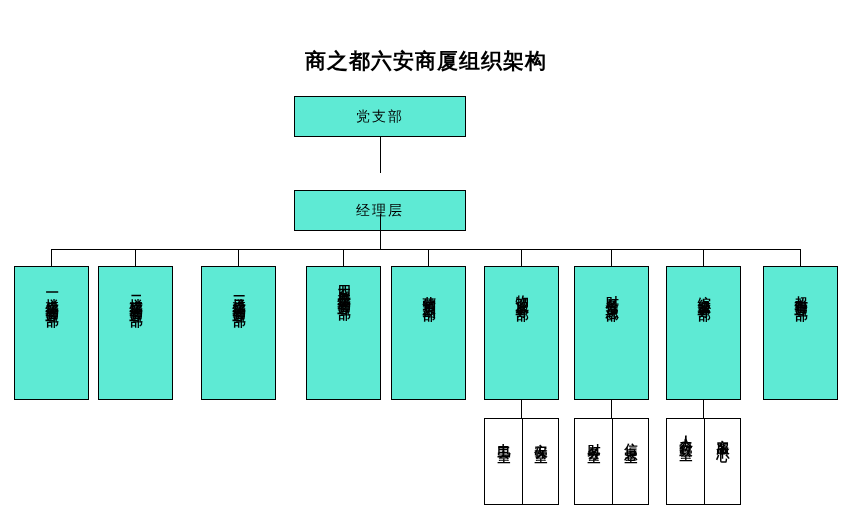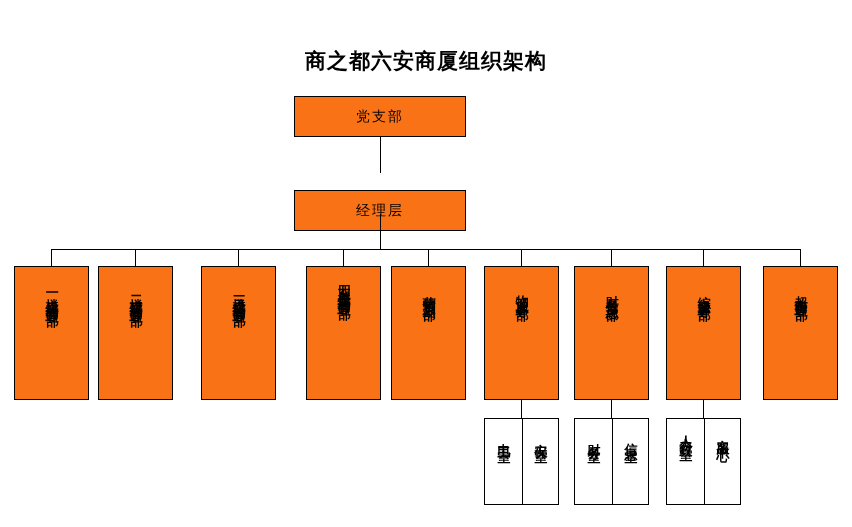--- a/index.html
+++ b/index.html
@@ -29,21 +29,21 @@
     letter-spacing: 1px;
     color: #000000;
     white-space: nowrap;
   }
 
   
   .node {
     position: absolute;
     box-sizing: border-box;
     border: 1px solid #000000;
-    background: #f97316;
+    background: #5eead4;
     display: flex;
     align-items: center;
     justify-content: center;
     color: #000000;
   }
   .node.horizontal {
     font-size: 14px;
     letter-spacing: 2px;
   }
   

